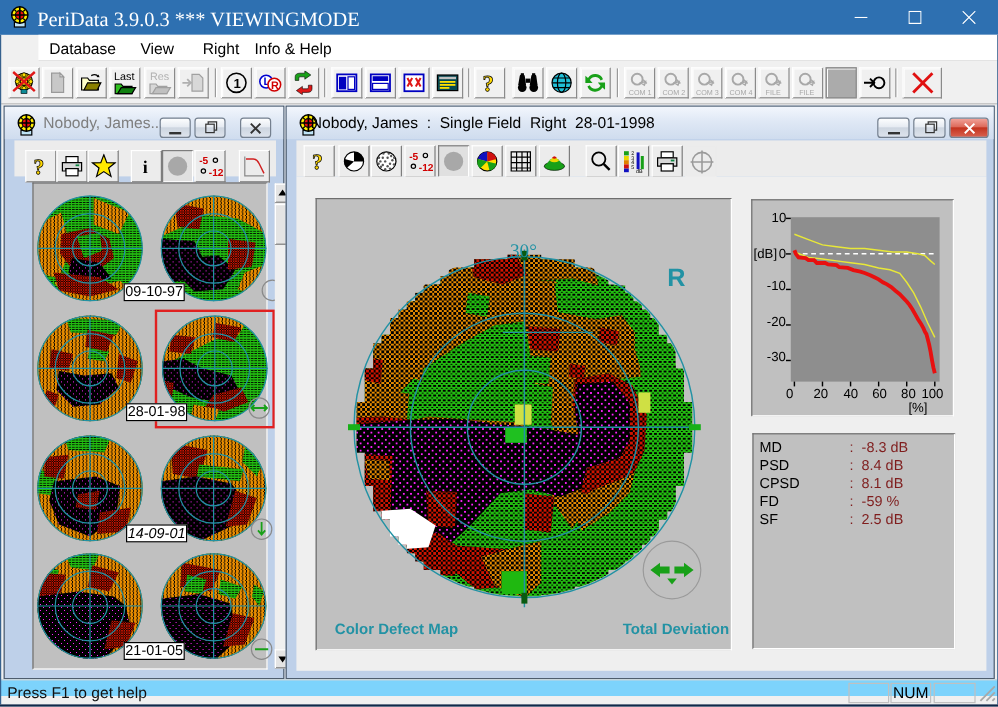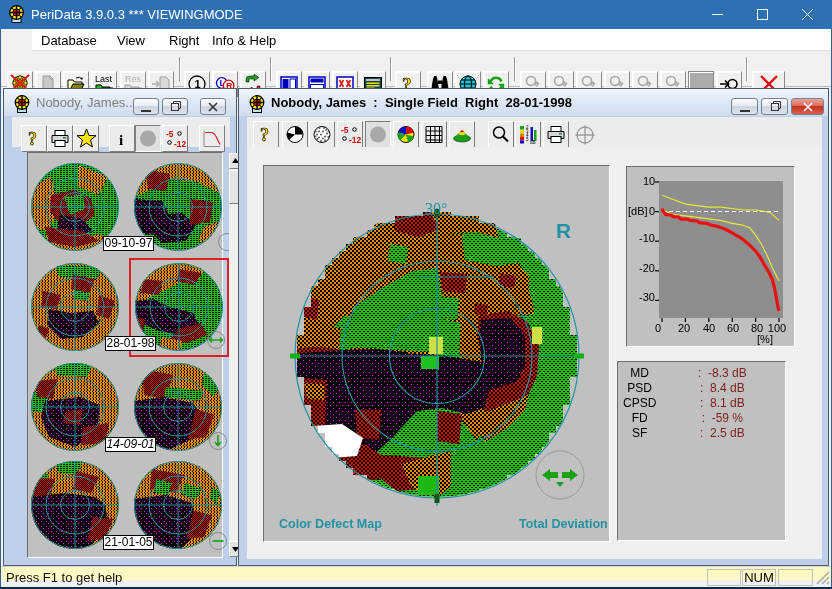--- a/index.html
+++ b/index.html
@@ -1,28 +1,28 @@
 <!DOCTYPE html>
 <html><head>
 <meta charset="utf-8">
 <style>
 * { margin:0; padding:0; box-sizing:border-box; -webkit-font-smoothing:antialiased; }
 html,body { width:832px; height:589px; overflow:hidden; }
 body { font-family:"Liberation Sans", sans-serif; position:relative; background:#f0f0f0; }
 .abs { position:absolute; }
 
 #titlebar { left:0; top:0; width:832px; height:29px; background:#2e70b1; color:#fff; }
-#titlebar .t { position:absolute; left:31px; top:7px; font-size:13px; }
+#titlebar .t { position:absolute; left:31px; top:7px; font-size:17px;font-family:Liberation Serif, serif; }
 #menubar { left:0; top:29px; width:832px; height:22px; background:#ffffff; border-bottom:1px solid #e3e3e3;margin-left:32px; }
 .mi { position:absolute; top:4px; font-size:13px; color:#000; }
 #toolbar { left:1px; top:51px; width:830px; height:36px; background:#f0f0f0; border-bottom:1px solid #bdbdbd; }
-.tb { position:absolute; top:20px; width:26px; height:26px; background:#f0f0f0; border:1px solid; border-color:#ffffff #8a8a8a #8a8a8a #ffffff; box-shadow:inset 1px 1px 0 #fdfdfd; }
+.tb { position:absolute; top:5px; width:26px; height:26px; background:#f0f0f0; border:1px solid; border-color:#ffffff #8a8a8a #8a8a8a #ffffff; box-shadow:inset 1px 1px 0 #fdfdfd; }
 .tb svg { position:absolute; left:2px; top:2px; }
 
-#statusbar { left:0; top:566px; width:832px; height:14px; background:#fef9c3; border-top:1px solid #d8d8d8; }
+#statusbar { left:0; top:566px; width:832px; height:14px; background:#7dd3fc; border-top:1px solid #d8d8d8; }
 #statusbar .msg { position:absolute; left:6px; top:3px; font-size:13px; color:#111; }
 .sbox { position:absolute; top:2px; height:17px; border:1px solid #c0c0c0; font-size:13px; text-align:center; }
 #appborderL { left:0; top:29px; width:1px; height:558px; background:#36618e; }
 #appborderR { left:831px; top:29px; width:1px; height:558px; background:#36618e; }
 #appborderB { left:0; top:587px; width:832px; height:2px; background:#10294a; }
 
 .cw { background:#bed0e9; border:1px solid #4e5d6e; }
 .cw .titlerow { position:absolute; left:0; top:0; right:0; height:27px; background:linear-gradient(#f2f6fc,#dfe8f5 45%,#cfdcee); }
 .cw .ttext { position:absolute; top:6px; font-size:13px; white-space:nowrap; }
 .wbtn { position:absolute; top:9px; height:17px; border:1px solid #75808f; border-radius:3px; background:linear-gradient(#fcfdfe,#e6ebf2 45%,#cdd5e0 50%,#dde3ec); }
@@ -558,21 +558,21 @@
   <div class="titlerow"></div>
   <svg class="abs" style="left:10px;top:6px" width="16" height="19" viewBox="0 0 15 19">
     <rect x="2.5" y="13" width="10" height="5" fill="#000"></rect>
     <rect x="3.5" y="14" width="8" height="3" fill="#bfe4f7"></rect>
     <circle cx="7.5" cy="7.5" r="6.8" fill="#ffee00"></circle>
     <circle cx="7.5" cy="7.5" r="6.8" fill="none" stroke="#000" stroke-width="1.2"></circle>
     <circle cx="7.5" cy="7.5" r="3.6" fill="#ee1010" stroke="#000"></circle>
     <path d="M7.5 0.5 V14.5 M0.5 7.5 H14.5" stroke="#000" stroke-width="1.4"></path>
     <path d="M2.8 2.8 L4.6 4.6 M12.2 2.8 L10.4 4.6 M2.8 12.2 L4.6 10.4 M12.2 12.2 L10.4 10.4" stroke="#000" stroke-width="1.1"></path>
   </svg>
-  <span class="ttext" style="left:32px; color:#000;font-weight:bold;">Nobody, James&nbsp; :&nbsp; Single Field&nbsp; Right&nbsp; 28-01-1998</span>
+  <span class="ttext" style="left:20px; color:#000;">Nobody, James&nbsp; :&nbsp; Single Field&nbsp; Right&nbsp; 28-01-1998</span>
   <div class="wbtn" style="left:492px; width:27px;"><svg width="25" height="16">
         <rect x="8" y="11" width="10" height="2" fill="#333"></rect>
       </svg></div>
   <div class="wbtn" style="left:522px; width:27px;"><svg width="25" height="16">
         <rect x="9.5" y="4.5" width="7" height="7" fill="none" stroke="#333"></rect>
         <path d="M11.5 4.5 v-2 h7 v7 h-2" fill="none" stroke="#333"></path>
       </svg></div>
   <div class="wbtn red" style="left:552px; width:33px;"><svg width="31" height="16">
         <path d="M12 4 L20 12 M20 4 L12 12" stroke="#fff" stroke-width="1.6"></path>
       </svg></div>
@@ -784,21 +784,21 @@
 <rect x="81.2" y="151" width="1.2" height="4" fill="#000"></rect>
 <rect x="104.6" y="151" width="1.2" height="4" fill="#000"></rect>
 <rect x="128.0" y="151" width="1.2" height="4" fill="#000"></rect>
 <rect x="151.4" y="151" width="1.2" height="4" fill="#000"></rect>
 <line x1="35" y1="44.5" x2="152" y2="44.5" stroke="#fff" stroke-width="1.2" stroke-dasharray="4,3"></line>
 <polyline points="35.0,28.2 46.7,32.7 58.4,37.1 70.1,38.6 81.8,40.1 93.5,40.1 105.2,41.5 116.9,43.0 128.6,43.0 138.0,44.5 143.8,46.0 148.5,50.4 152.0,53.4" fill="none" stroke="#e8e838" stroke-width="1.2"></polyline>
 <polyline points="35.0,43.0 46.7,47.5 58.4,48.9 70.1,50.4 81.8,51.9 93.5,53.4 105.2,56.3 114.6,57.8 122.8,60.8 128.6,68.2 134.4,77.1 140.3,88.9 146.1,102.2 152.0,114.1" fill="none" stroke="#e8e838" stroke-width="1.2"></polyline>
 <polyline points="35.0,41.5 36.2,44.5 38.5,47.5 44.4,48.1 46.7,49.8 51.4,49.8 53.7,52.2 60.7,52.2 63.1,53.4 70.1,54.0 72.4,55.7 79.5,56.3 84.1,58.1 90.0,59.3 93.5,60.5 98.2,62.3 101.7,64.0 105.2,65.8 108.7,68.2 112.2,70.0 115.7,72.3 119.2,75.3 122.8,78.2 126.3,81.8 128.6,84.2 130.9,87.1 133.3,90.7 135.6,94.8 138.0,99.0 140.3,102.5 142.6,106.7 143.8,109.6 145.0,111.4 146.1,115.5 147.3,120.3 148.5,126.2 149.7,133.3 150.8,139.2 152.0,144.0" fill="none" stroke="#e81010" stroke-width="3.2"></polyline>
 </svg>
 </div>
-  <div class="sunken" id="statspanel" style="left:378px; top:272px; width:169px; height:180px;text-align:center;">
+  <div class="sunken" id="statspanel" style="left:388px; top:272px; width:169px; height:180px;">
     <div style="position:absolute; left:5px; top:4px; font-size:12px; line-height:15px; color:#000;">
       MD<br>PSD<br>CPSD<br>FD<br>SF
     </div>
     <div style="position:absolute; left:40px; top:4px; font-size:12px; line-height:15px; color:#7f1d1d;margin-left:40px;">
       :&nbsp; -8.3 dB<br>:&nbsp; 8.4 dB<br>:&nbsp; 8.1 dB<br>:&nbsp; -59 %<br>:&nbsp; 2.5 dB
     </div>
   </div>
 </div>
 
 <div class="abs" id="statusbar">

